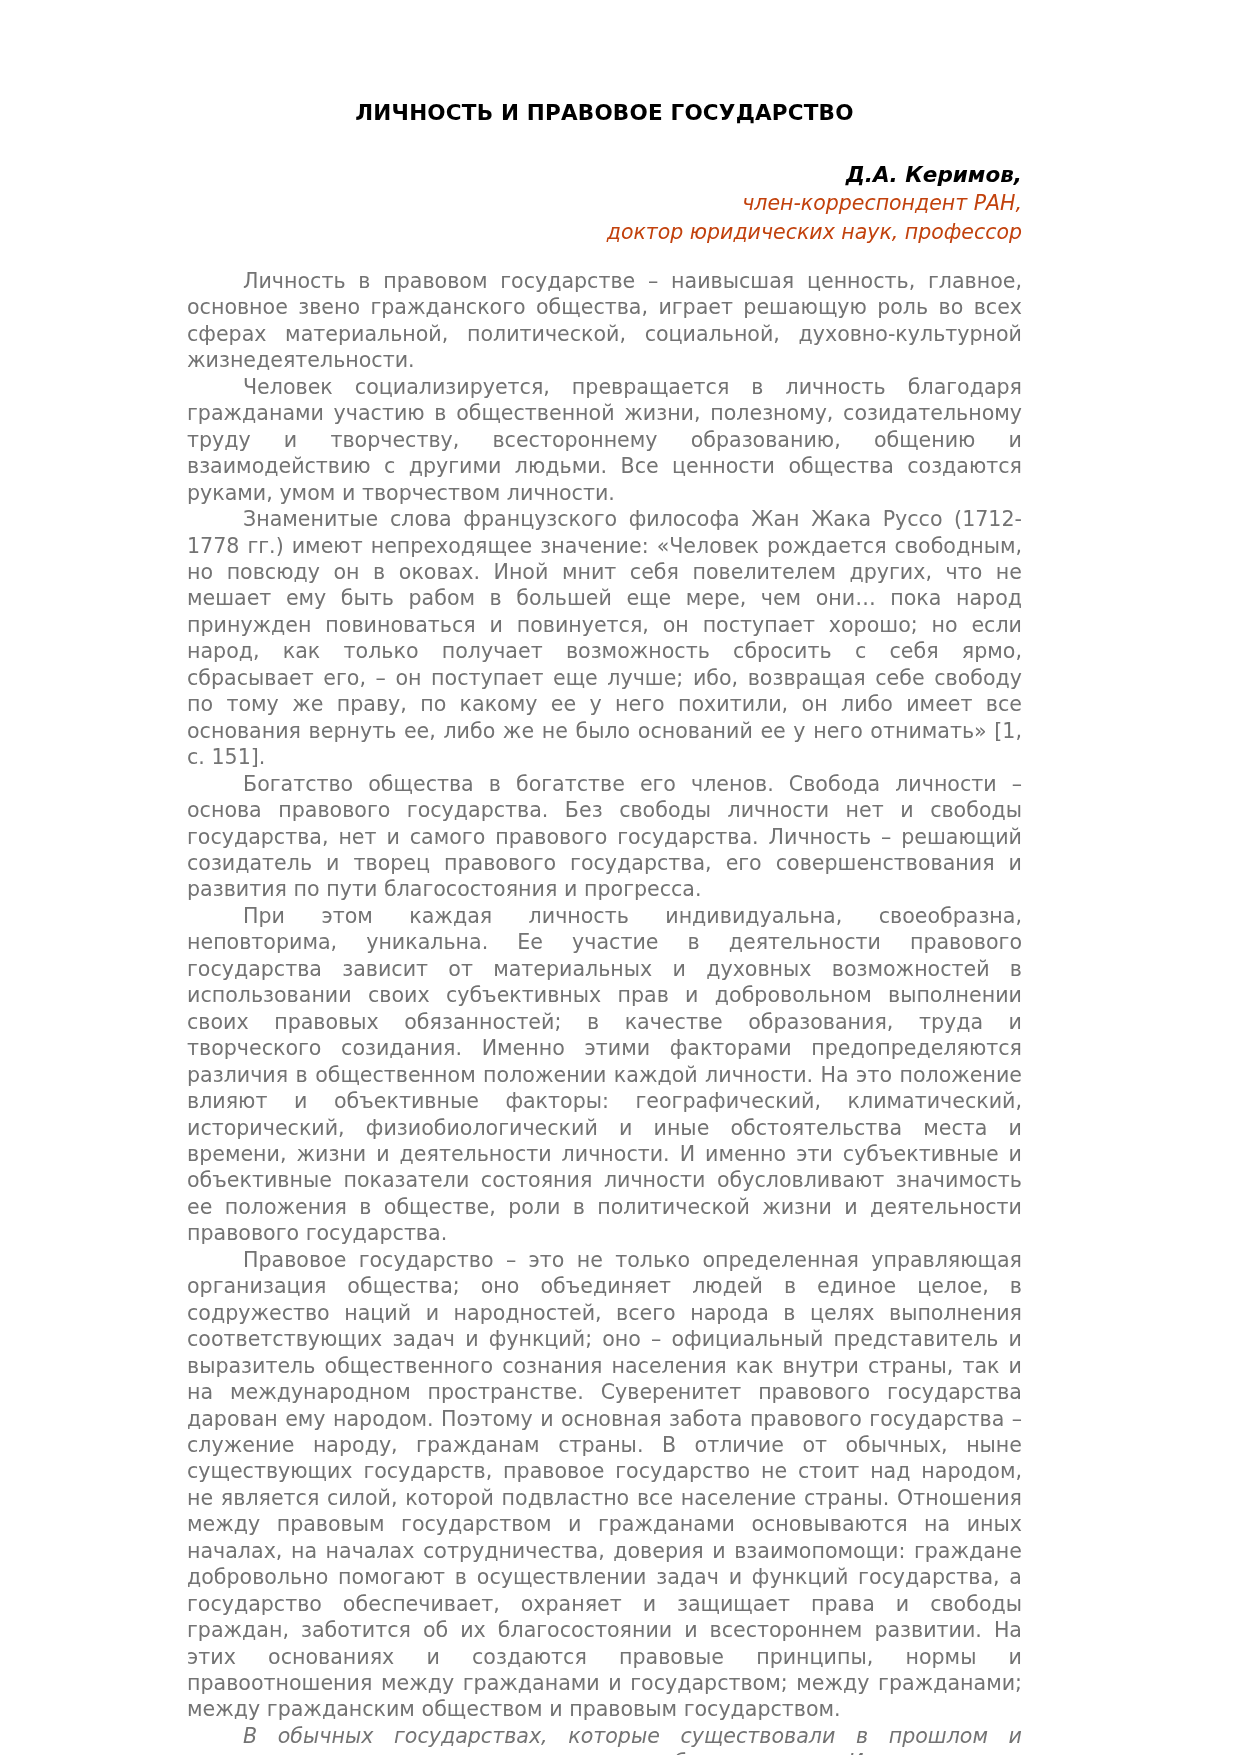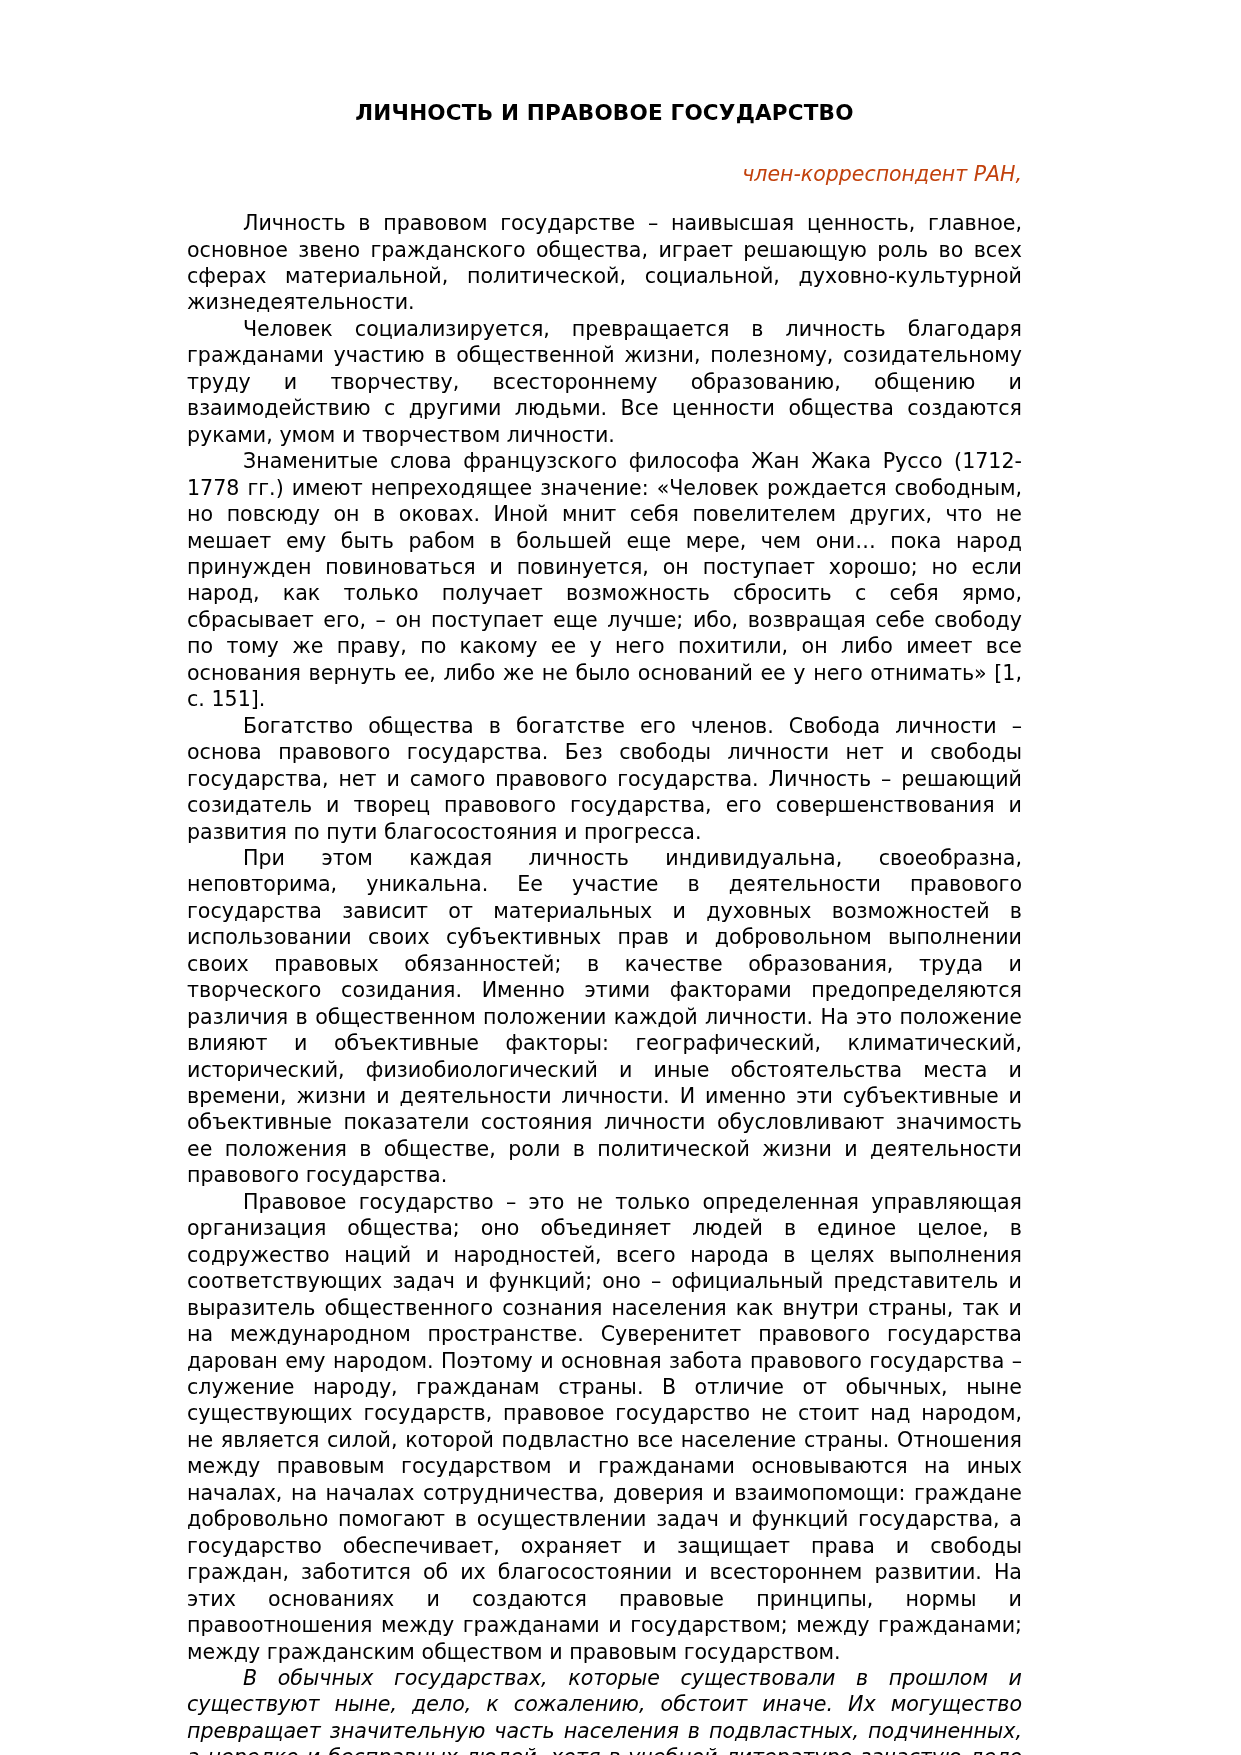--- a/index.html
+++ b/index.html
@@ -51,38 +51,40 @@
     display: block;
     color: #c2410c;
   }
   .body-text p {
     margin: 0;
     text-align: justify;
     text-justify: inter-word;
     text-indent: 56px;
     font-size: 20.6px;
     line-height: 1.285;
-    color: #000000;
+    color: #737373;
     hyphens: none;
     word-spacing: 0.1px;
   }
   .body-text p:last-child {
     text-align: justify;
     font-style: italic;
   }
 </style>
 </head>
 <body>
 
 <div class="page">
 
   <h1 class="doc-title">ЛИЧНОСТЬ И ПРАВОВОЕ ГОСУДАРСТВО</h1>
 
   <div class="author-block">
+    <span class="author-name">Д.А. Керимов,</span>
     <span class="author-role">член-корреспондент РАН,</span>
+    <span class="author-role">доктор юридических наук, профессор</span>
   </div>
 
   <div class="body-text">
     <p>Личность в правовом государстве – наивысшая ценность, главное, основное звено гражданского общества, играет решающую роль во всех сферах материальной, политической, социальной, духовно-культурной жизнедеятельности.</p>
     <p>Человек социализируется, превращается в личность благодаря гражданами участию в общественной жизни, полезному, созидательному труду и творчеству, всестороннему образованию, общению и взаимодействию с другими людьми. Все ценности общества создаются руками, умом и творчеством личности.</p>
     <p>Знаменитые слова французского философа Жан Жака Руссо (1712-1778 гг.) имеют непреходящее значение: «Человек рождается свободным, но повсюду он в оковах. Иной мнит себя повелителем других, что не мешает ему быть рабом в большей еще мере, чем они… пока народ принужден повиноваться и повинуется, он поступает хорошо; но если народ, как только получает возможность сбросить с себя ярмо, сбрасывает его, – он поступает еще лучше; ибо, возвращая себе свободу по тому же праву, по какому ее у него похитили, он либо имеет все основания вернуть ее, либо же не было оснований ее у него отнимать» [1, с. 151].</p>
     <p>Богатство общества в богатстве его членов. Свобода личности – основа правового государства. Без свободы личности нет и свободы государства, нет и самого правового государства. Личность – решающий созидатель и творец правового государства, его совершенствования и развития по пути благосостояния и прогресса.</p>
     <p>При этом каждая личность индивидуальна, своеобразна, неповторима, уникальна. Ее участие в деятельности правового государства зависит от материальных и духовных возможностей в использовании своих субъективных прав и добровольном выполнении своих правовых обязанностей; в качестве образования, труда и творческого созидания. Именно этими факторами предопределяются различия в общественном положении каждой личности. На это положение влияют и объективные факторы: географический, климатический, исторический, физиобиологический и иные обстоятельства места и времени, жизни и деятельности личности. И именно эти субъективные и объективные показатели состояния личности обусловливают значимость ее положения в обществе, роли в политической жизни и деятельности правового государства.</p>
     <p>Правовое государство – это не только определенная управляющая организация общества; оно объединяет людей в единое целое, в содружество наций и народностей, всего народа в целях выполнения соответствующих задач и функций; оно – официальный представитель и выразитель общественного сознания населения как внутри страны, так и на международном пространстве. Суверенитет правового государства дарован ему народом. Поэтому и основная забота правового государства – служение народу, гражданам страны. В отличие от обычных, ныне существующих государств, правовое государство не стоит над народом, не является силой, которой подвластно все население страны. Отношения между правовым государством и гражданами основываются на иных началах, на началах сотрудничества, доверия и взаимопомощи: граждане добровольно помогают в осуществлении задач и функций государства, а государство обеспечивает, охраняет и защищает права и свободы граждан, заботится об их благосостоянии и всестороннем развитии. На этих основаниях и создаются правовые принципы, нормы и правоотношения между гражданами и государством; между гражданами; между гражданским обществом и правовым государством.</p>
     <p>В обычных государствах, которые существовали  в прошлом и существуют ныне, дело, к сожалению, обстоит иначе. Их могущество превращает значительную часть населения в подвластных, подчиненных, а нередко и бесправных людей, хотя в учебной литературе зачастую дело представляется так, будто государственные органы</p>

